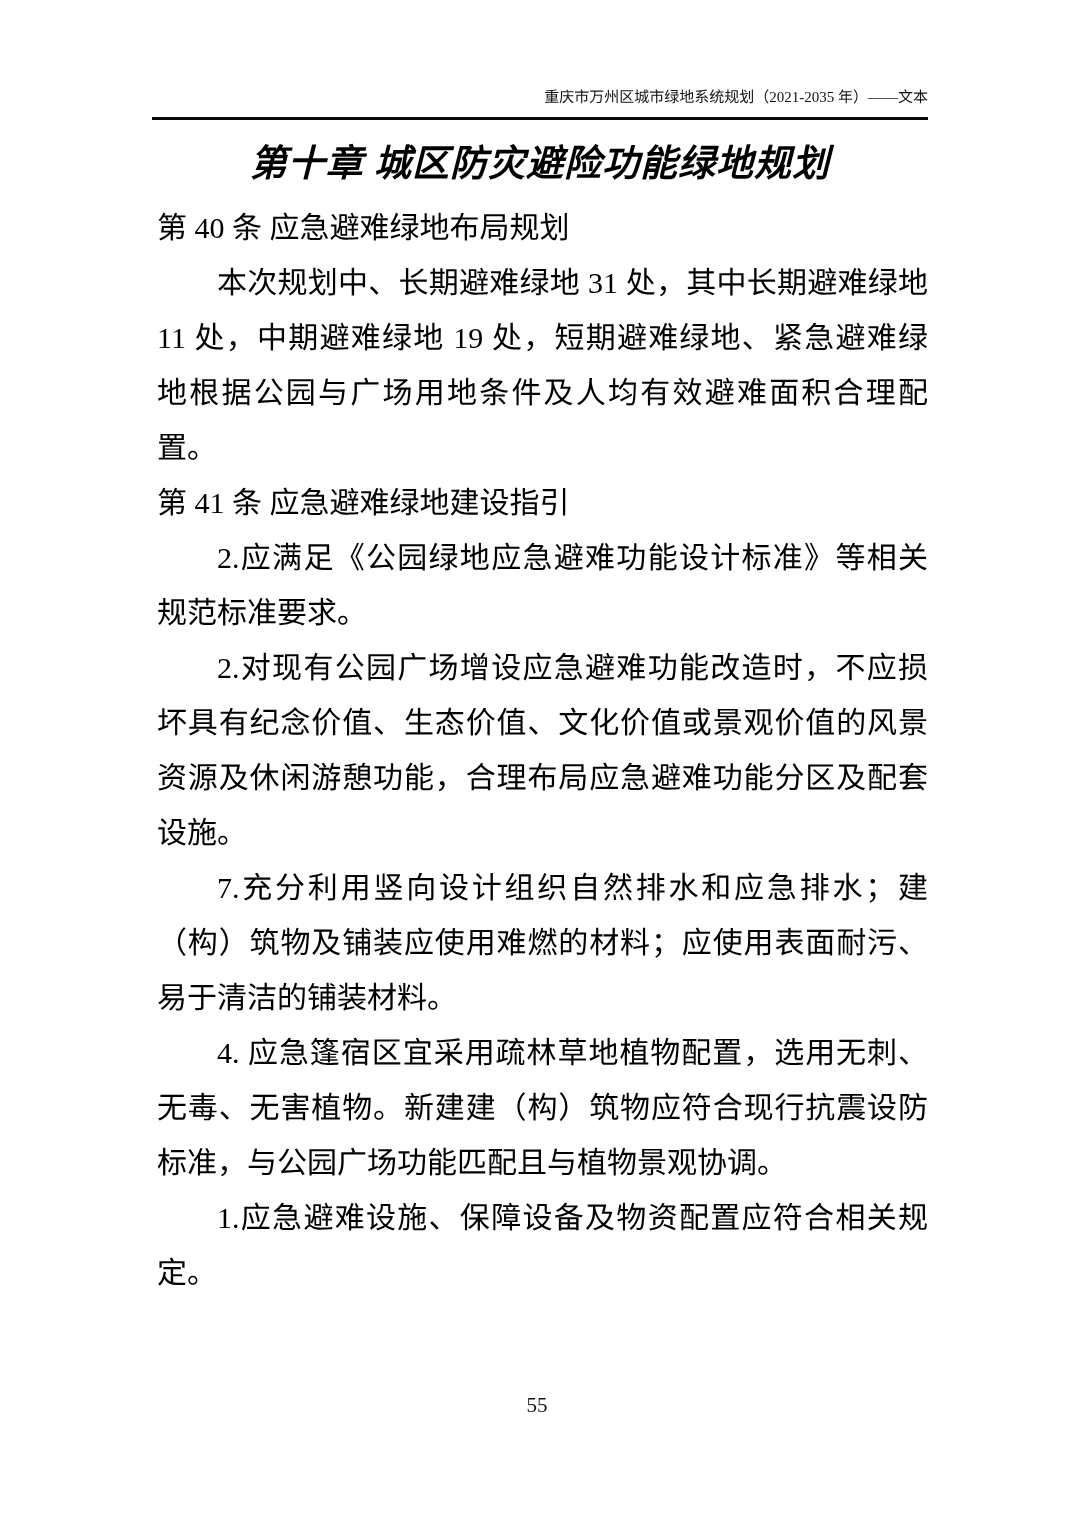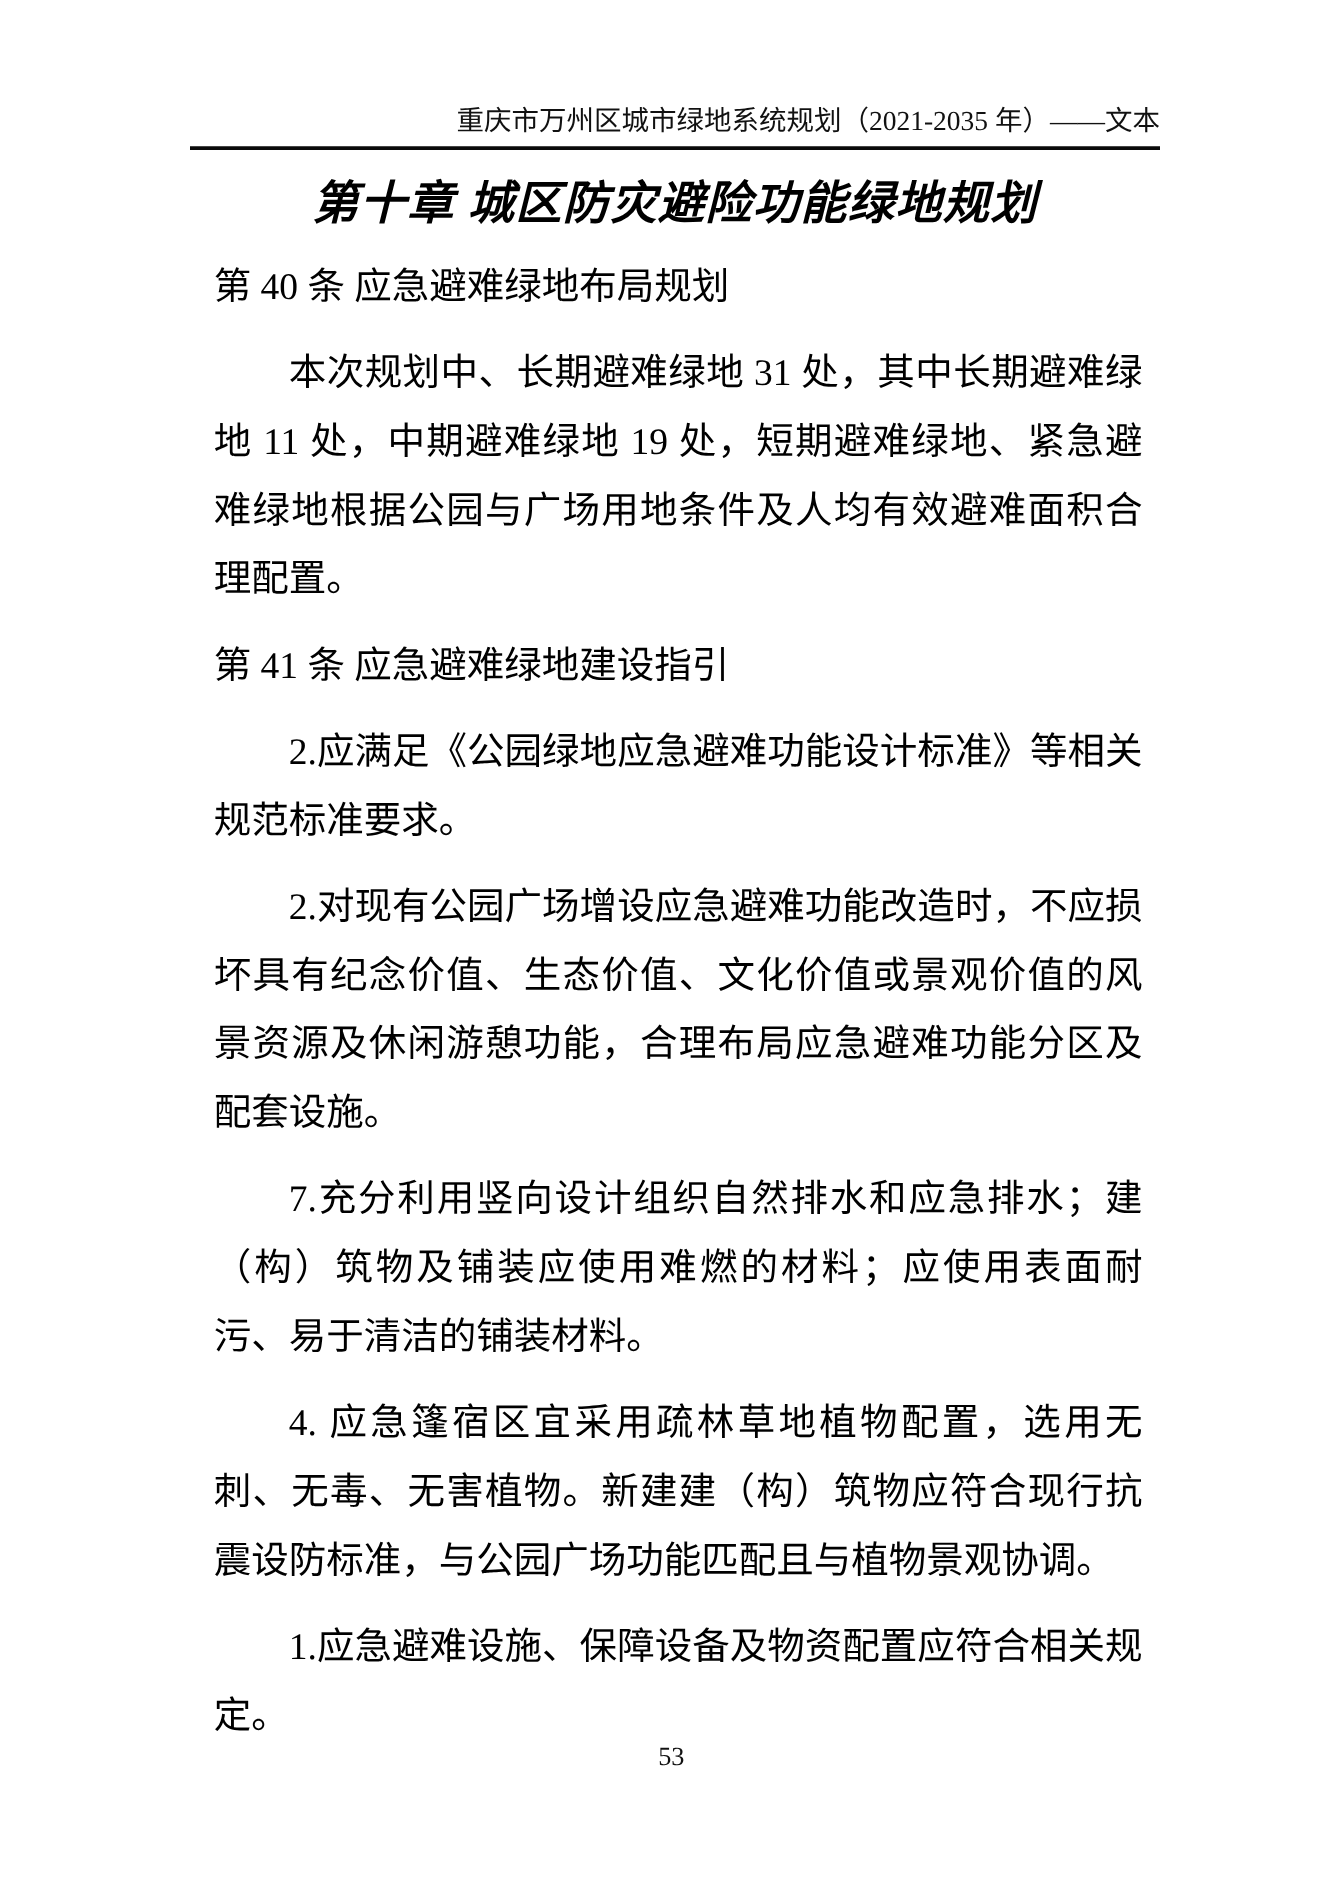--- a/index.html
+++ b/index.html
@@ -14,21 +14,21 @@
     margin: 0 auto;
     background: #ffffff;
     color: #000000;
     font-family: "Liberation Serif", "DejaVu Serif", serif;
     overflow: hidden;
     box-sizing: border-box;
   }
   .header-text {
     padding: 84px 146px 0 152px;
     text-align: right;
-    font-size: 22px;
+    font-size: 15px;
     line-height: 26px;
     color: #111111;
     white-space: nowrap;
   }
   .header-rule {
     margin: 7px 146px 0 152px;
     border: 0;
     border-top: 3px solid #0a0a0a;
     height: 0;
   }
@@ -42,21 +42,21 @@
     font-style: italic;
   }
   .document-body {
     margin: 12px 146px 0 157px;
     font-size: 30px;
     line-height: 55px;
     text-align: justify;
     text-justify: inter-ideograph;
   }
   .document-body p {
-    margin: 14px;
+    margin: 0;
     padding: 0;
   }
   .document-body p.paragraph {
     text-indent: 2em;
   }
   .document-body p.section-heading {
     text-indent: 0;
   }
   .page-number {
     position: absolute;
@@ -78,14 +78,14 @@
   <div class="document-body">
       <p class="section-heading">第 40 条 应急避难绿地布局规划</p>
       <p class="paragraph">本次规划中、长期避难绿地 31 处，其中长期避难绿地 11 处，中期避难绿地 19 处，短期避难绿地、紧急避难绿地根据公园与广场用地条件及人均有效避难面积合理配置。</p>
       <p class="section-heading">第 41 条 应急避难绿地建设指引</p>
       <p class="paragraph">2.应满足《公园绿地应急避难功能设计标准》等相关规范标准要求。</p>
       <p class="paragraph">2.对现有公园广场增设应急避难功能改造时，不应损坏具有纪念价值、生态价值、文化价值或景观价值的风景资源及休闲游憩功能，合理布局应急避难功能分区及配套设施。</p>
       <p class="paragraph">7.充分利用竖向设计组织自然排水和应急排水；建（构）筑物及铺装应使用难燃的材料；应使用表面耐污、易于清洁的铺装材料。</p>
       <p class="paragraph">4. 应急篷宿区宜采用疏林草地植物配置，选用无刺、无毒、无害植物。新建建（构）筑物应符合现行抗震设防标准，与公园广场功能匹配且与植物景观协调。</p>
       <p class="paragraph">1.应急避难设施、保障设备及物资配置应符合相关规定。</p>
     </div>
-  <div class="page-number">53</div>
+  <div class="page-number">55</div>
 </div>
 
 </body></html>

